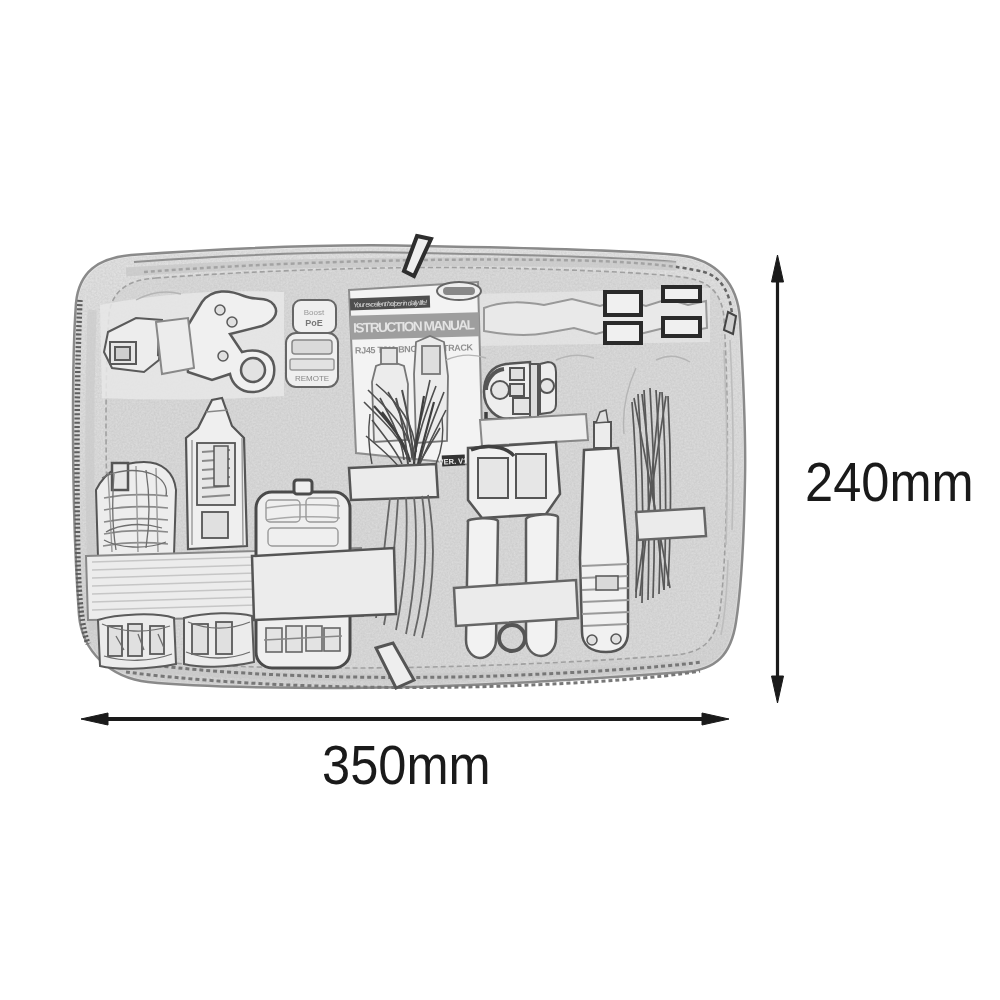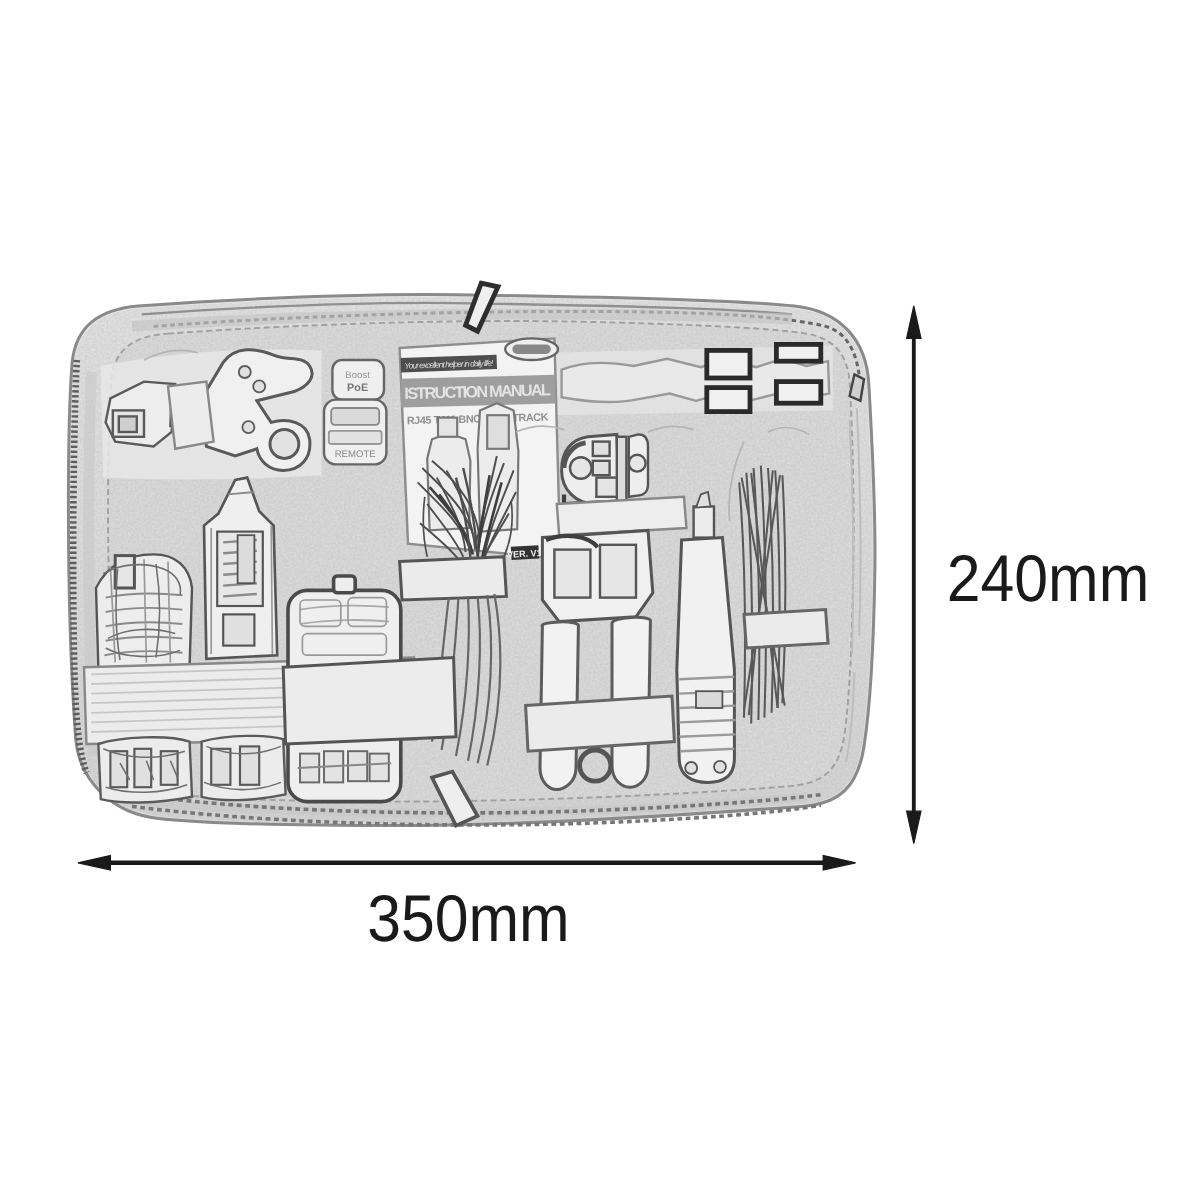--- a/index.html
+++ b/index.html
@@ -1,16 +1,16 @@
 <!DOCTYPE html>
 <html><head>
 <meta charset="utf-8">
 <style>
   html,body{margin:0;padding:0;background:#ffffff;}
-  .wrap{width:824px;height:1000px;position:relative;font-family:"Liberation Sans",sans-serif;}
+  .wrap{width:824px;height:1000px;position:relative;font-family:"Liberation Sans",sans-serif;margin-left:16px;}
   svg{display:block;}
 </style>
 </head>
 <body>
 <div class="wrap">
 <svg width="1000" height="1000" viewBox="0 0 1000 1000">
 <defs>
   <linearGradient id="bagfill" x1="0" y1="0" x2="0" y2="1">
     <stop offset="0" stop-color="#e6e6e6"></stop>
     <stop offset="0.5" stop-color="#e0e0e0"></stop>

